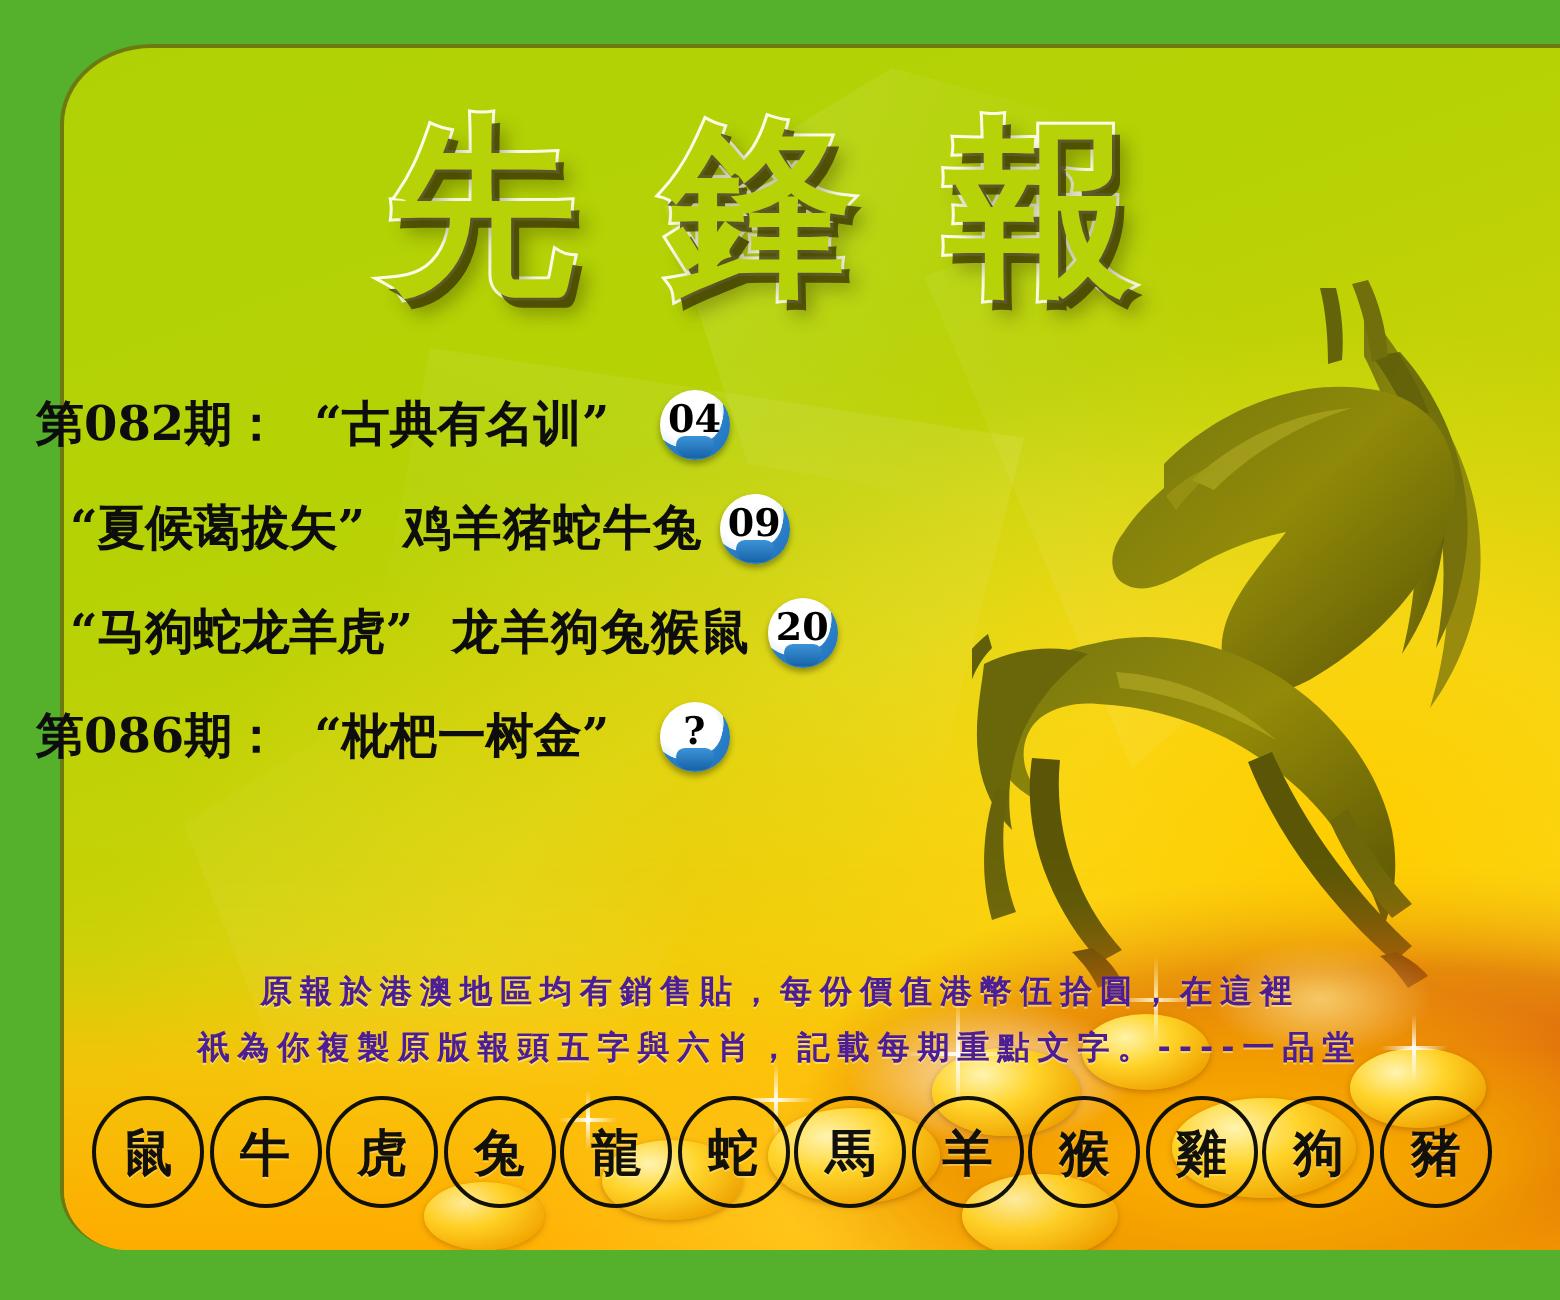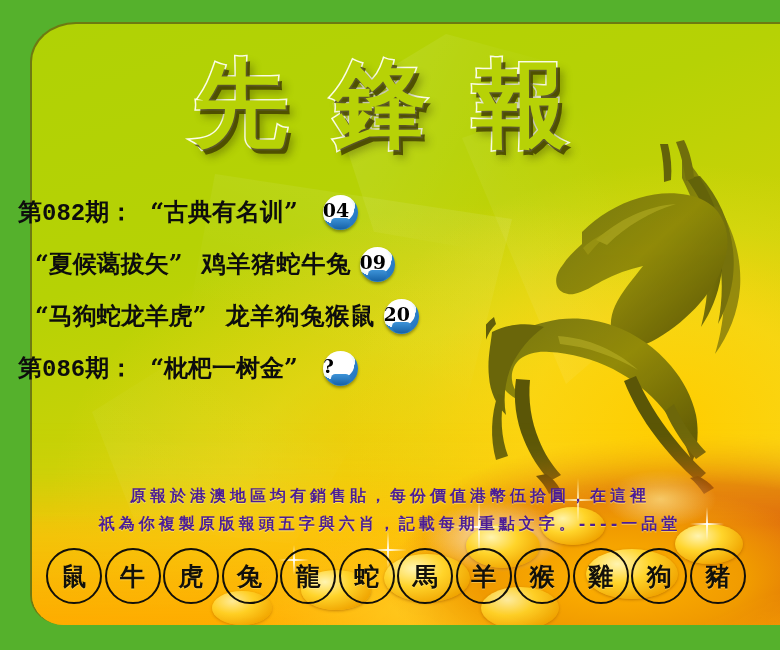--- a/index.html
+++ b/index.html
@@ -87,26 +87,26 @@
   }
 
   
   #rows{position:absolute;left:18px;top:186px;width:520px;z-index:7;}
   .row{
     height:52px;display:flex;align-items:center;
     color:#0d0d0d;
     font-family:"DejaVu Serif","Liberation Serif",serif;
     font-size:24px;font-weight:bold;white-space:nowrap;
   }
-  .row .issue{letter-spacing:0px;font-family:Liberation Mono, monospace;}
+  .row .issue{letter-spacing:0px;}
   .row .phrase{margin:0 17px;}
   .row .zodiacs{margin-left:2px;letter-spacing:1px;}
   .ball{
     position:relative;width:35px;height:35px;margin-left:8px;flex:none;
-    display:inline-flex;align-items:center;
+    display:inline-flex;align-items:center;justify-content:center;
     border-radius:50%;
     background:radial-gradient(circle at 38% 30%, #ffffff 0%, #ffffff 44%, #e9f3fb 56%, #2a7fc9 57%, #1e6fb8 100%);
     box-shadow:0 2px 3px rgba(0,0,0,.35);
     overflow:hidden;
   }
   .ball::before{ 
     content:"";position:absolute;left:4px;top:2px;width:27px;height:25px;border-radius:50%;
     background:radial-gradient(circle at 38% 30%, #fff 0%, #fff 70%, #eef5fb 100%);
   }
   .ball::after{ 

